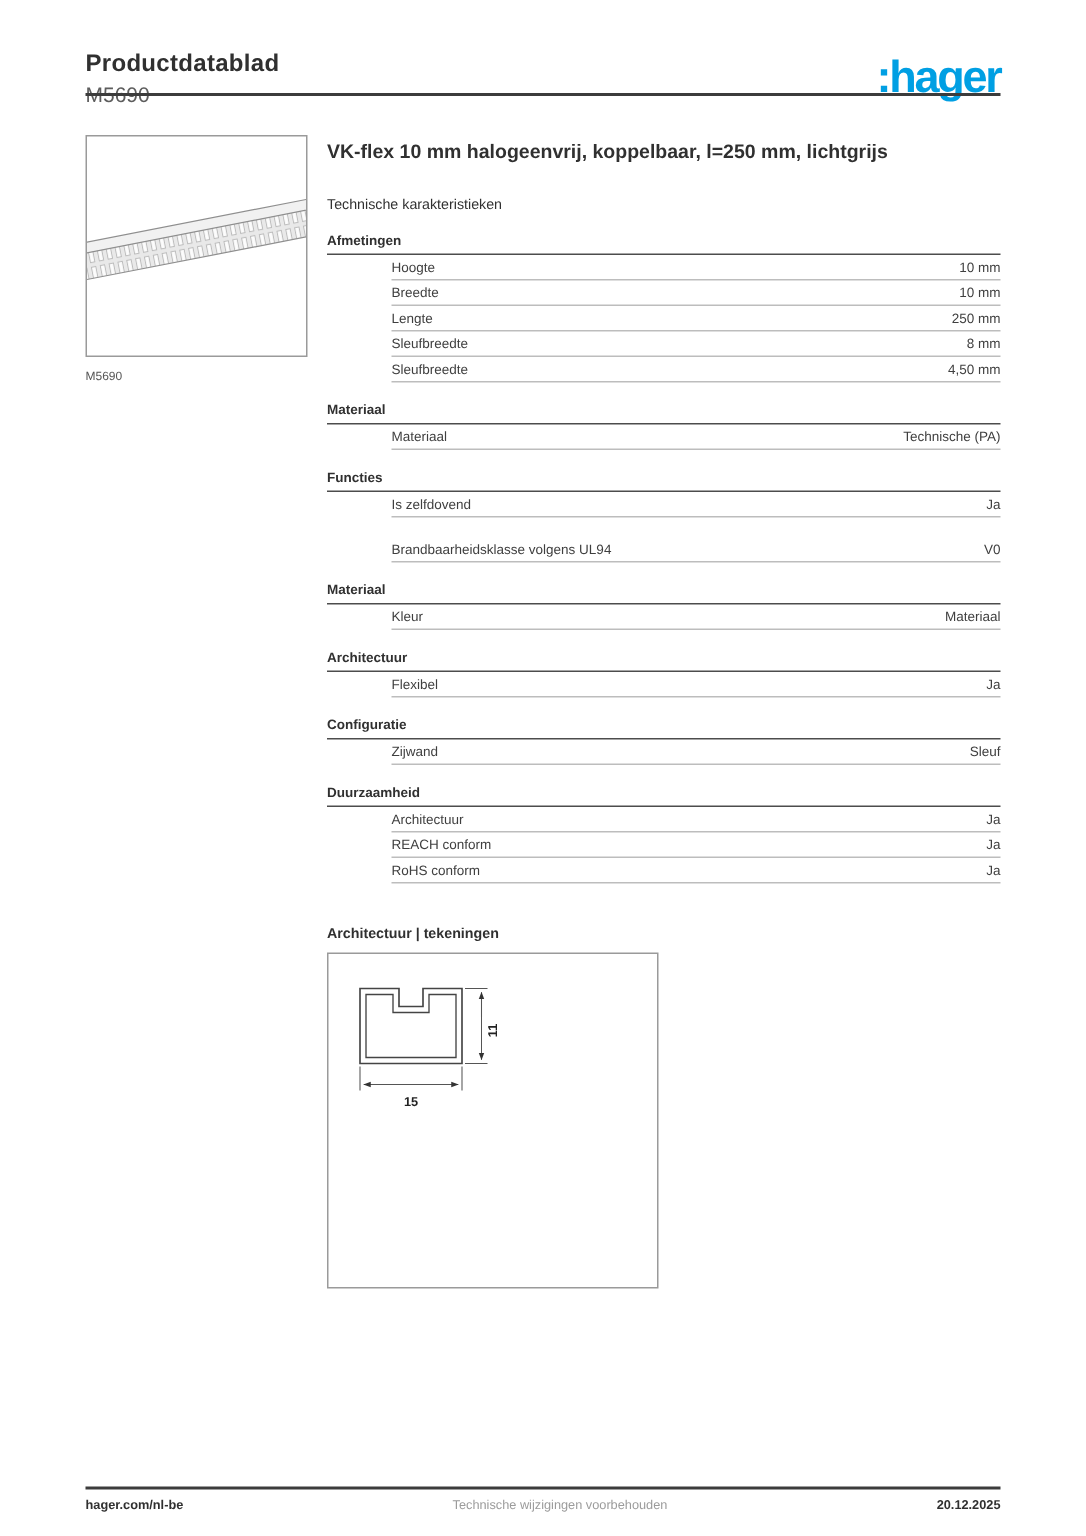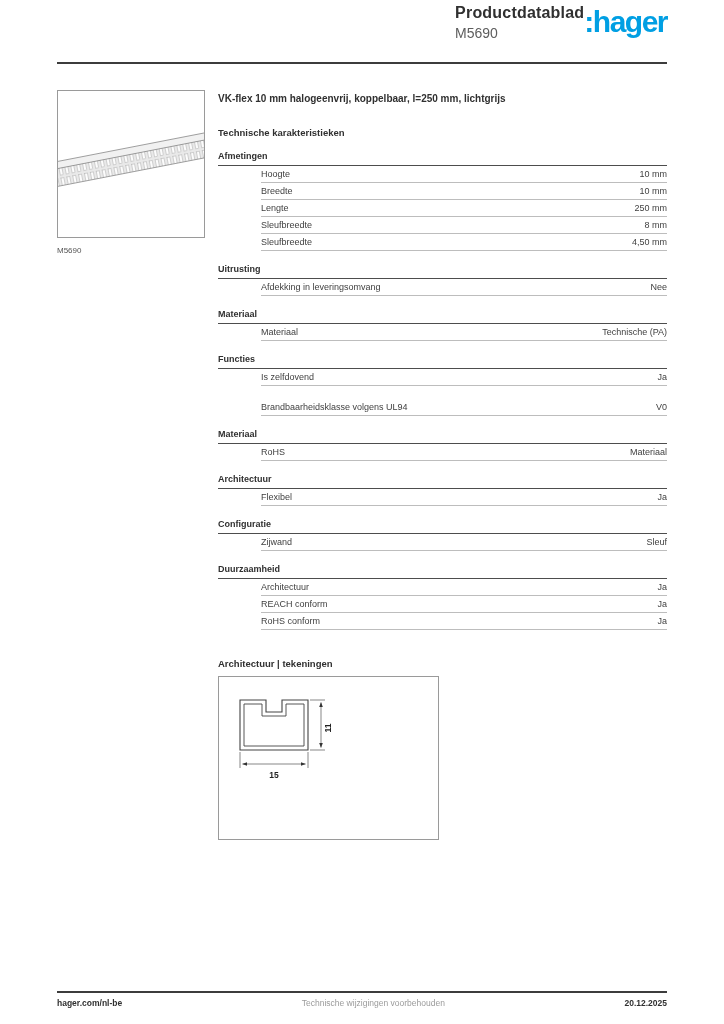--- a/index.html
+++ b/index.html
@@ -9,25 +9,24 @@
     height: 1024px;
     background: #ffffff;
     font-family: "Liberation Sans", "DejaVu Sans", sans-serif;
     color: #3c3c3c;
     overflow: hidden;
   }
 
   
   .doc-header {
     position: absolute;
-    left: 57px; right: 57px; top: 4px;
+    left: 57px; right: 57px; top: 34px;
     display: flex;
-    justify-content: flex-end;
+    justify-content: space-between;
     align-items: flex-start;
-    margin-left: 16px;
   }
   .doc-title {
     margin: 0;
     font-size: 16px;
     font-weight: bold;
     color: #303030;
     letter-spacing: 0.2px;
   }
   .doc-subtitle {
     font-size: 14px;
@@ -64,28 +63,28 @@
   }
   .image-caption {
     font-size: 8px;
     color: #555555;
     margin-top: 8px;
   }
   .main-col { flex: 1; margin-left: 13px; min-width: 0; }
 
   .product-title {
     margin: 3px 0 0;
-    font-size: 10px;
+    font-size: 13px;
     font-weight: bold;
     color: #303030;
   }
   .tech-heading {
     margin: 23px 0 0;
     font-size: 9.5px;
-    font-weight: bold;
+    font-weight: normal;
     color: #303030;
   }
 
   .spec-section { margin-top: 13px; }
   .section-title {
     margin: 0;
     font-size: 9px;
     font-weight: bold;
     color: #303030;
     padding-bottom: 4px;
@@ -103,21 +102,21 @@
   }
   .spec-row .value { text-align: right; white-space: nowrap; margin-left: 12px; }
 
   .drawings-heading {
     margin: 28px 0 0;
     font-size: 9.5px;
     font-weight: bold;
     color: #303030;
   }
   .drawing-box {
-    width: 221px; height: 164px;
+    width: 221px; height: 224px;
     box-sizing: border-box;
     border: 1px solid #9a9a9a;
     margin-top: 7px;
     padding: 7px;
   }
 
   
   .doc-footer {
     position: absolute;
     left: 57px; right: 57px; top: 991px;
@@ -196,29 +195,20 @@
     <span class="value">8 mm</span>
   </div>
 
   <div class="spec-row">
     <span class="label">Sleufbreedte</span>
     <span class="value">4,50 mm</span>
   </div>
 </div>
   </section>
 
-  <section class="spec-section">
-    <h4 class="section-title">Uitrusting</h4>
-    <div class="rows">
-  <div class="spec-row">
-    <span class="label">Afdekking in leveringsomvang</span>
-    <span class="value">Nee</span>
-  </div>
-</div>
-  </section>
 
   <section class="spec-section">
     <h4 class="section-title">Materiaal</h4>
     <div class="rows">
   <div class="spec-row">
     <span class="label">Materiaal</span>
     <span class="value">Technische (PA)</span>
   </div>
 </div>
   </section>
@@ -239,21 +229,21 @@
     <span class="label">Brandbaarheidsklasse volgens UL94</span>
     <span class="value">V0</span>
   </div>
 </div>
   </section>
 
   <section class="spec-section">
     <h4 class="section-title">Materiaal</h4>
     <div class="rows">
   <div class="spec-row">
-    <span class="label">RoHS</span>
+    <span class="label">Kleur</span>
     <span class="value">Materiaal</span>
   </div>
 </div>
   </section>
 
   <section class="spec-section">
     <h4 class="section-title">Architectuur</h4>
     <div class="rows">
   <div class="spec-row">
     <span class="label">Flexibel</span>

